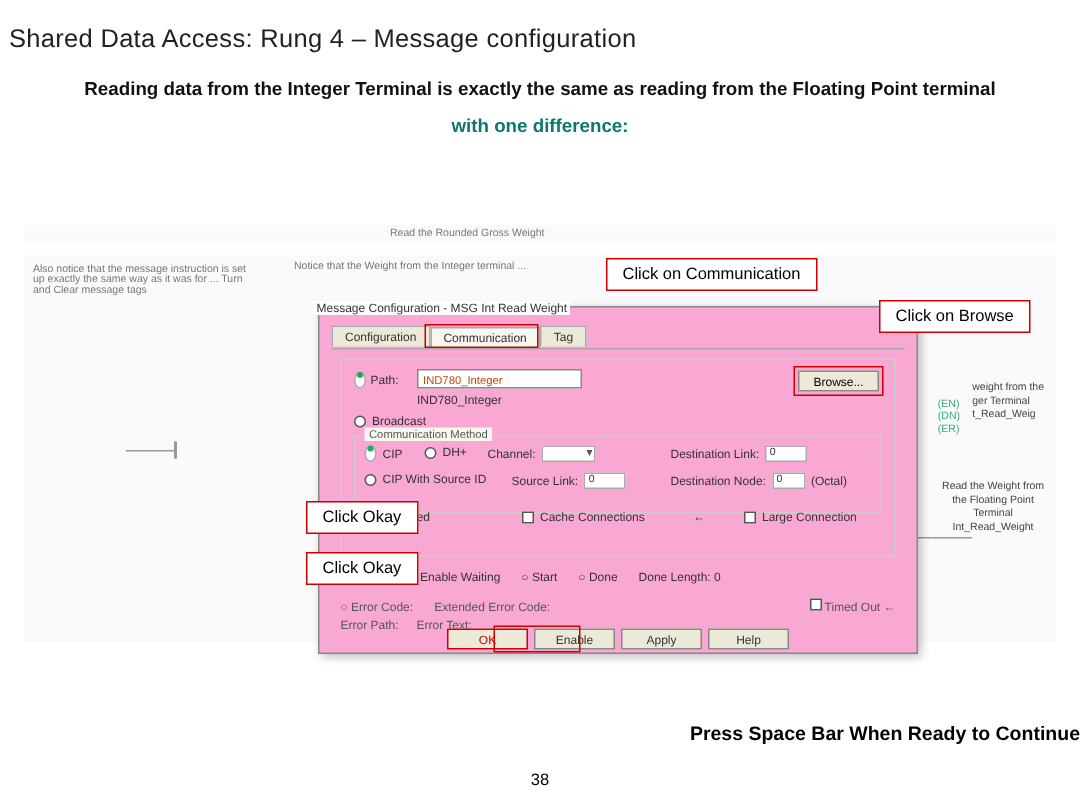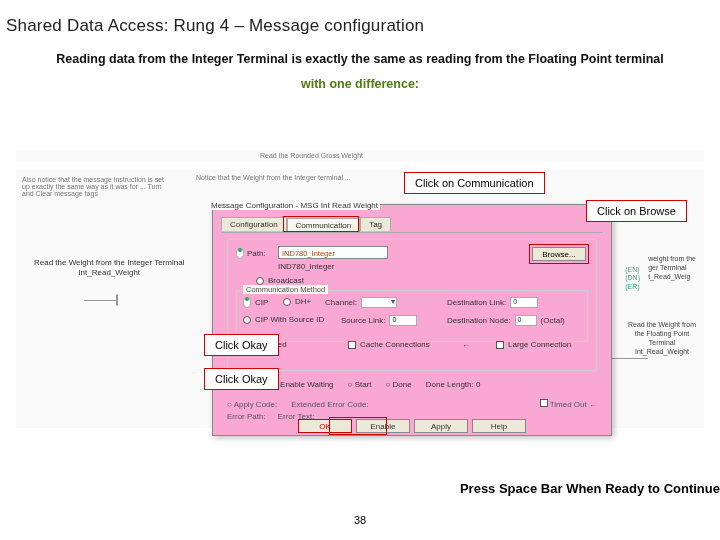--- a/index.html
+++ b/index.html
@@ -4,21 +4,21 @@
 <style>
   * { box-sizing: border-box; margin: 0; padding: 0; }
   body { width: 720px; height: 540px; font-family: Arial, sans-serif; background: #fff; position: relative; overflow: hidden; }
 
   .title-bar { background: linear-gradient(#1a5a9e, #0d4880); color: #fff; height: 34px; padding: 0; position: relative; border-bottom: 1px solid #0a3560; }
   .title-bar-inner { background: #fff; height: 52px; display: flex; align-items: center; padding-left: 6px; }
   .slide-title { font-size: 17px; color: #222; font-weight: normal; letter-spacing: 0.2px; }
   .title-underline { height: 3px; background: linear-gradient(#2a6fb7,#1a5a9e); }
 
   .intro { text-align: center; margin: 14px 40px 0; font-size: 12.5px; font-weight: bold; color: #111; line-height: 1.4; }
-  .intro2 { text-align: center; margin-top: 8px; font-size: 12.5px; font-weight: bold; color: #4d7c0f; }
+  .intro2 { text-align: center; margin-top: 8px; font-size: 12.5px; font-weight: bold; color: #0f766e; }
 
   .canvas { position: absolute; left: 16px; top: 150px; width: 688px; height: 300px; }
 
   .bg-ghost { position: absolute; background: #fafafa; border: 1px solid #eee; }
   .g1 { left:0; top:0; width:688px; height:12px; border:none; }
   .g2 { left:0; top:20px; width:688px; height:28px; border:none; }
   .g3 { left:0; top:48px; width:688px; height:230px; border:none; }
 
   .ghost-text { position:absolute; font-size:7px; color:#777; }
   .gt1 { left:244px; top:2px; }
@@ -102,24 +102,20 @@
 <div class="canvas">
 
   <div class="bg-ghost g1"></div>
   <div class="bg-ghost g2"></div>
   <div class="bg-ghost g3"></div>
 
   <div class="ghost-text gt1">Read the Rounded Gross Weight</div>
   <div class="ghost-text gt2">Notice that the Weight from the Integer terminal ...</div>
   <div class="ghost-text gt3">Also notice that the message instruction is set up exactly the same way as it was for ... Turn and Clear message tags</div>
 
-  <div class="lbox">
-    <span>Read the Weight from the Integer Terminal</span><br>
-    <span>Int_Read_Weight</span>
-  </div>
   <div class="lwire"></div>
     <div class="lwire2"></div>
 
   <div class="rbox">
     <span>weight from the</span><br>
     <span>ger Terminal</span><br>
     <span>t_Read_Weig</span>
   </div>
   <div class="rtags">
     <span>(EN)</span><br>
@@ -149,21 +145,21 @@
     <div class="grp">
       <div class="path-lbl">
           <span class="radio sel"></span>
           <span>Path:</span>
         </div>
       <div class="path-field">IND780_Integer</div>
       <div class="path-caption">IND780_Integer</div>
       <div class="browse">Browse...</div>
       <div class="hl-browse" style="right:7px; top:4px; width:60px; height:20px;"></div>
 
-      <div class="row" style="left:8px; top:36px;margin-left:20px;">
+      <div class="row" style="left:8px; top:36px;">
           <span class="radio"></span>
           <span>Broadcast</span>
         </div>
 
       <div class="gcm">
         <div class="gcm-title">Communication Method</div>
         <div class="row" style="left:6px; top:6px;">
             <span class="radio sel"></span>
             <span>CIP</span>
           </div>
@@ -213,21 +209,21 @@
     </div>
 
     <div class="footer-row">
       <span>○ <span>Enable</span></span>
       <span>○ <span>Enable Waiting</span></span>
       <span>○ <span>Start</span></span>
       <span>○ <span>Done</span></span>
       <span><span>Done Length:</span> <span>0</span></span>
     </div>
     <div class="status">
-      <span>○ <span>Apply Code:</span></span>
+      <span>○ <span>Error Code:</span></span>
       <span>Extended Error Code:</span>
       <span style="margin-left:auto;"><span class="chk"></span> <span>Timed Out</span> ←</span>
     </div>
     <div class="status2">
       <span>Error Path:</span>
       <span style="margin-left:4px;">Error Text:</span>
     </div>
 
     <div class="btns">
       <div class="btn ok">OK</div>

